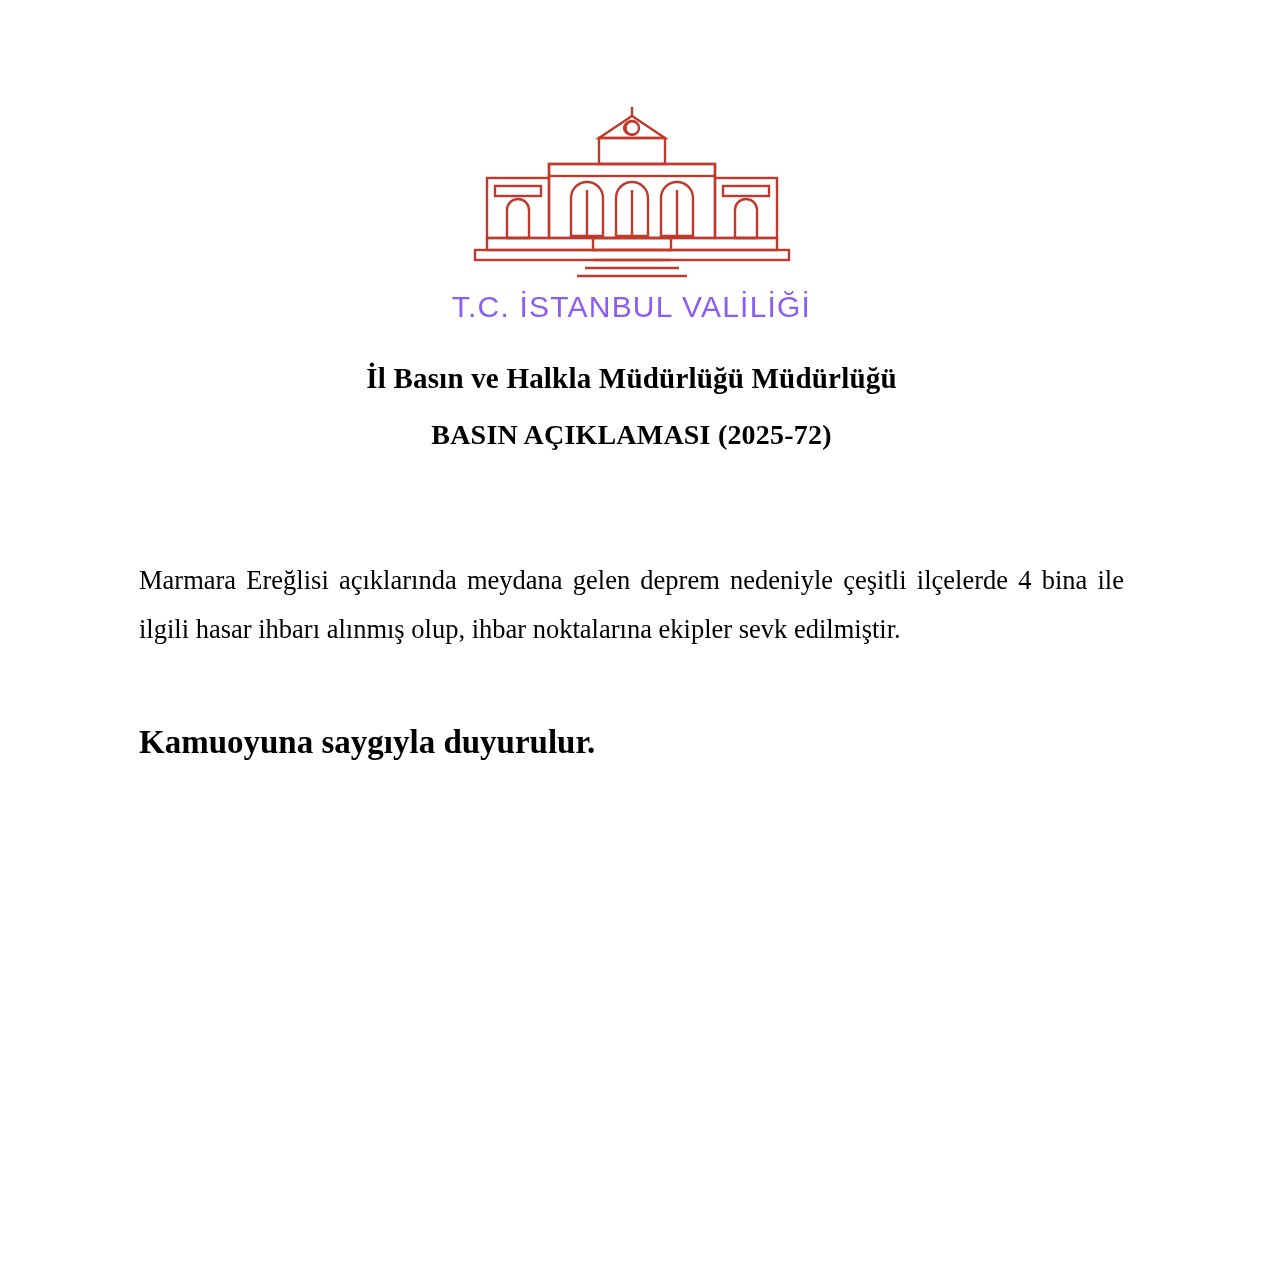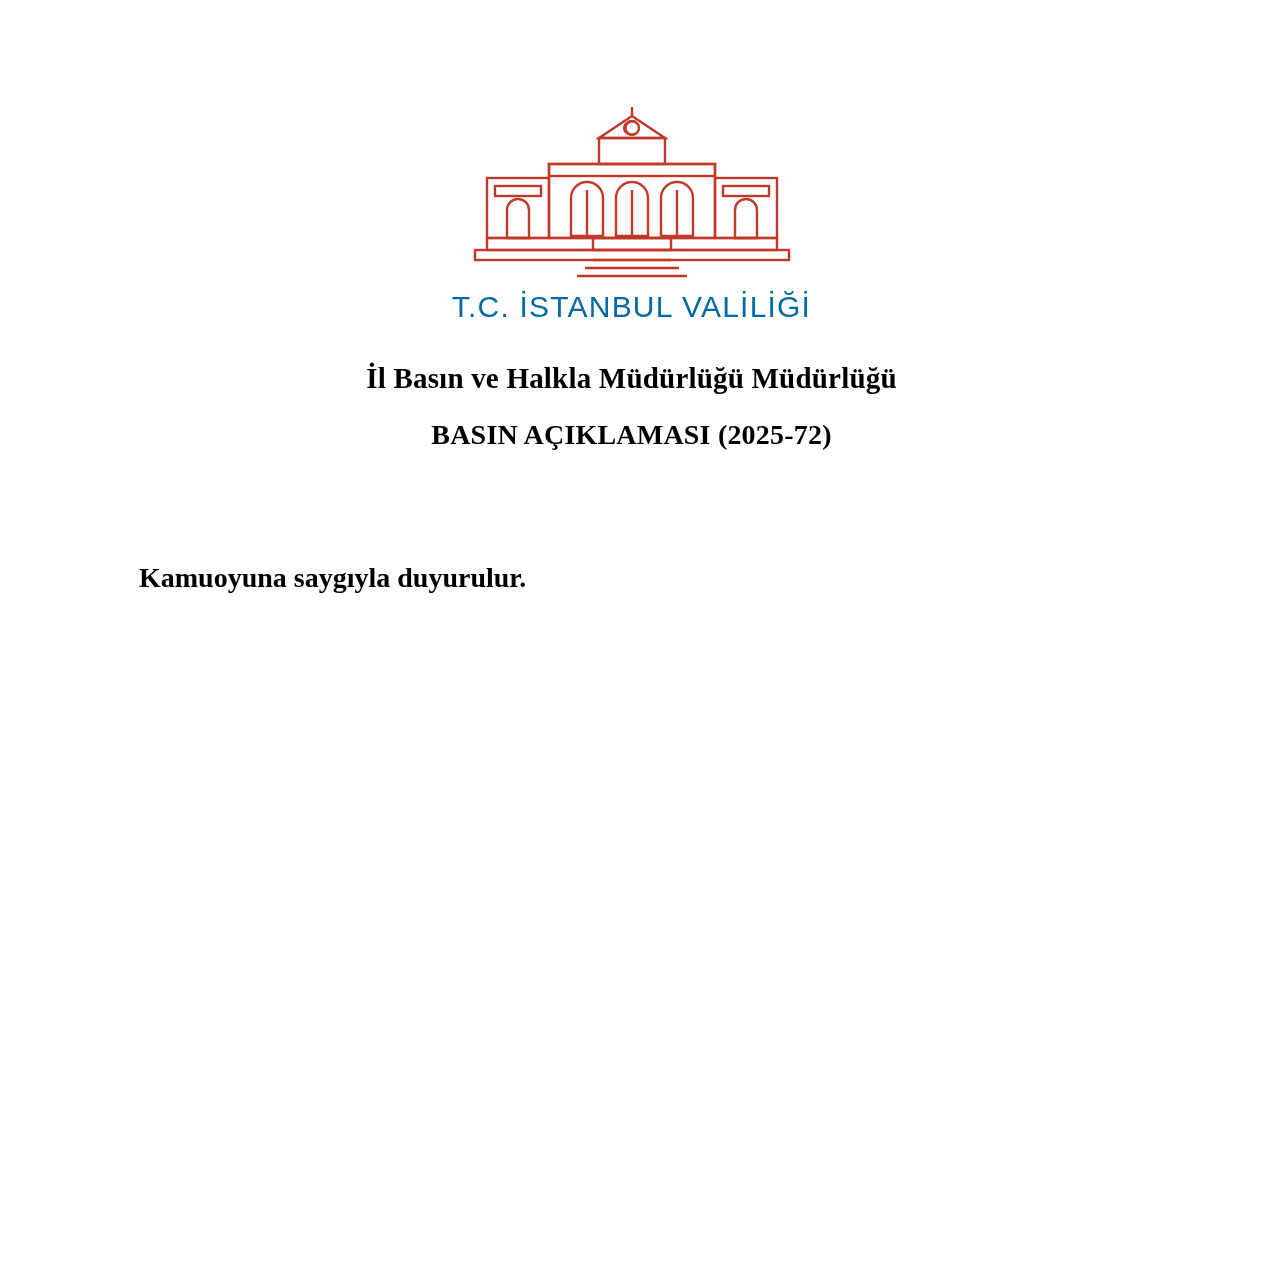--- a/index.html
+++ b/index.html
@@ -34,21 +34,21 @@
   .logo-mark {
     width: 330px;
     height: 180px;
     display: block;
   }
   .logo-text {
     margin-top: 6px;
     font-family: "Liberation Sans", sans-serif;
     font-size: 30px;
     letter-spacing: 1.2px;
-    color: #0369a1;
+    color: #8b5cf6;
     font-weight: 400;
   }
 
   
   .heading-1 {
     margin-top: 38px;
     text-align: center;
     font-size: 29px;
     font-weight: bold;
     letter-spacing: 0.2px;
@@ -71,21 +71,21 @@
     text-align: justify;
     text-align-last: left;
     font-size: 26.5px;
     line-height: 1.85;
     margin: 0 0 62px 0;
   }
   p.para.second {
     margin-bottom: 70px;
   }
   p.closing {
-    font-size: 28px;
+    font-size: 33px;
     font-weight: bold;
     margin: 0;
     line-height: 1.6;
   }
 </style>
 </head>
 <body>
 
 <div class="page">
 
@@ -132,16 +132,17 @@
       </g>
     </svg>
 
     <div class="logo-text">T.C. İSTANBUL VALİLİĞİ</div>
   </div>
 
   <h1 class="heading-1">İl Basın ve Halkla Müdürlüğü Müdürlüğü</h1>
   <h2 class="heading-2">BASIN AÇIKLAMASI (2025-72)</h2>
 
   <div class="body-area">
+    <p class="para first">Marmara Ereğlisi açıklarında meydana gelen deprem nedeniyle çeşitli ilçelerde 4 bina ile ilgili hasar ihbarı alınmış olup, ihbar noktalarına ekipler sevk edilmiştir.</p>
     <p class="closing">Kamuoyuna saygıyla duyurulur.</p>
   </div>
 
 </div>
 
 </body></html>

